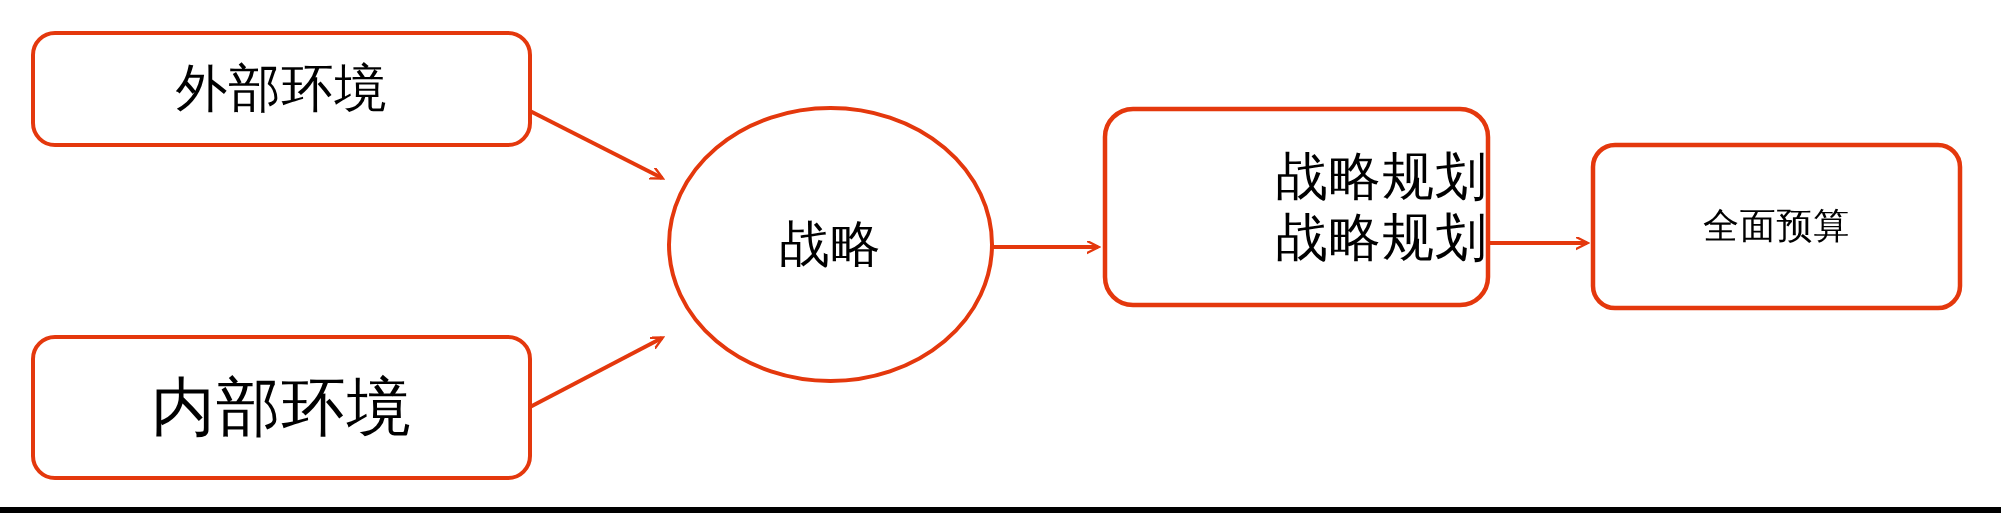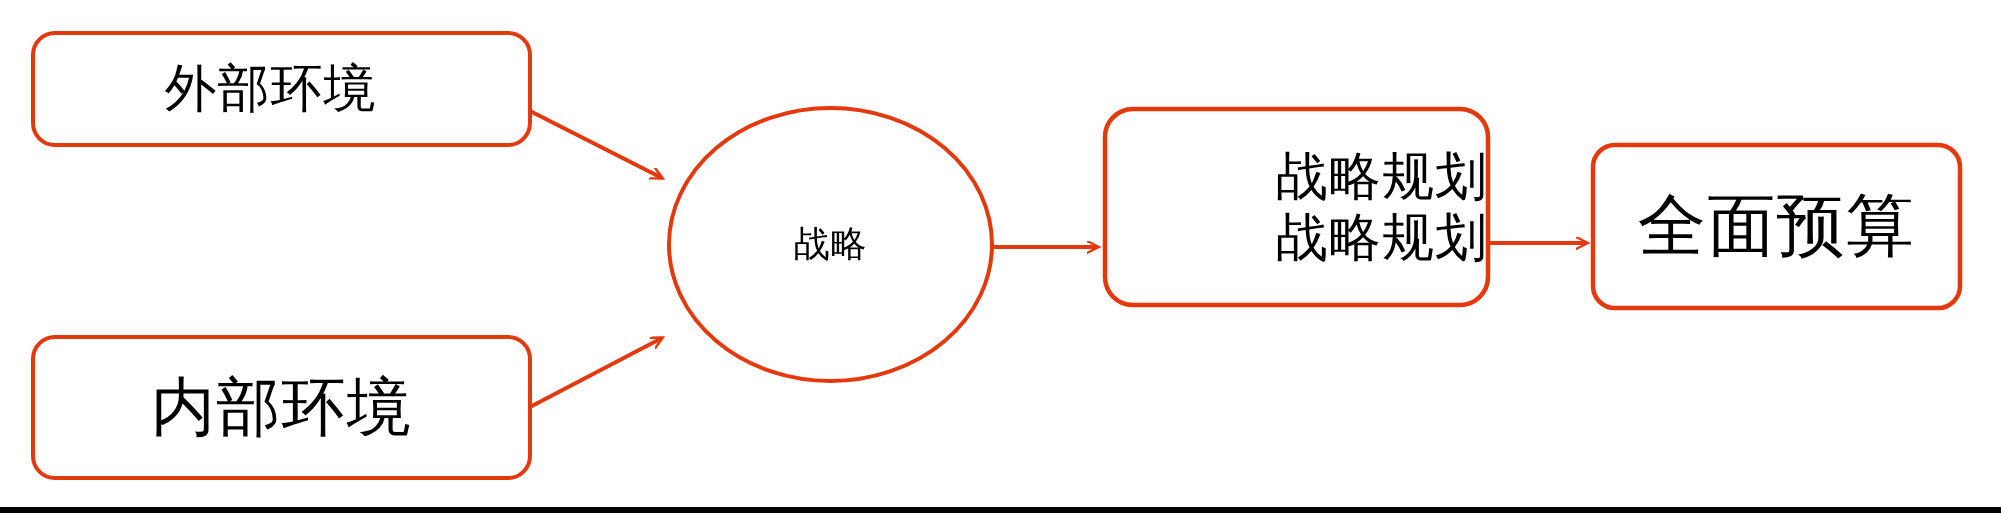--- a/index.html
+++ b/index.html
@@ -74,36 +74,36 @@
 
     <line x1="530" y1="111" x2="662" y2="178" stroke="#E4380D" stroke-width="4" marker-end="url(#arrowhead)"></line>
 
     <line x1="530" y1="407" x2="662" y2="338" stroke="#E4380D" stroke-width="4" marker-end="url(#arrowhead)"></line>
 
     <line x1="992" y1="247" x2="1098" y2="247" stroke="#E4380D" stroke-width="4" marker-end="url(#arrowhead)"></line>
 
     <line x1="1489" y1="243" x2="1587" y2="243" stroke="#E4380D" stroke-width="4" marker-end="url(#arrowhead)"></line>
   </svg>
 
-  <div class="node-label" style="left:22px; top:33px; width:497px; height:112px; font-size:52px;">
+  <div class="node-label" style="left:33px; top:33px; width:497px; height:112px; font-size:52px;">
     <span class="label-line">外部环境</span>
   </div>
 
   <div class="node-label" style="left:33px; top:337px; width:497px; height:141px; font-size:64px;">
     <span class="label-line">内部环境</span>
   </div>
 
-  <div class="node-label" style="left:669px; top:108px; width:323px; height:273px; font-size:36px;">
+  <div class="node-label" style="left:669px; top:108px; width:323px; height:273px; font-size:50px;">
     <span class="label-line">战略</span>
   </div>
 
   <div class="node-label" style="left:1105px; top:109px; width:383px; height:196px; font-size:52px;align-items:flex-end;">
     <span class="label-line">战略规划</span>
     <span class="label-line">战略规划</span>
   </div>
 
-  <div class="node-label" style="left:1593px; top:145px; width:367px; height:163px; font-size:68px;">
+  <div class="node-label" style="left:1593px; top:145px; width:367px; height:163px; font-size:36px;">
     <span class="label-line">全面预算</span>
   </div>
 
   <div class="bottom-bar" style="top:507px; height:6px;"></div>
 
 </div>
 
 </body></html>

